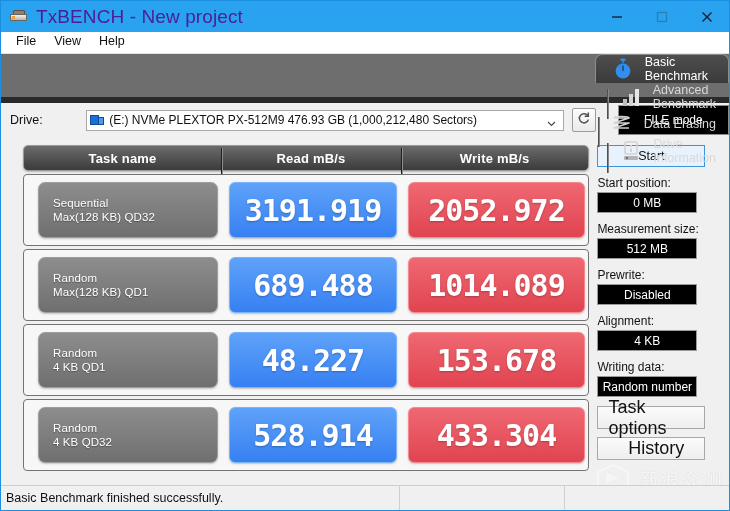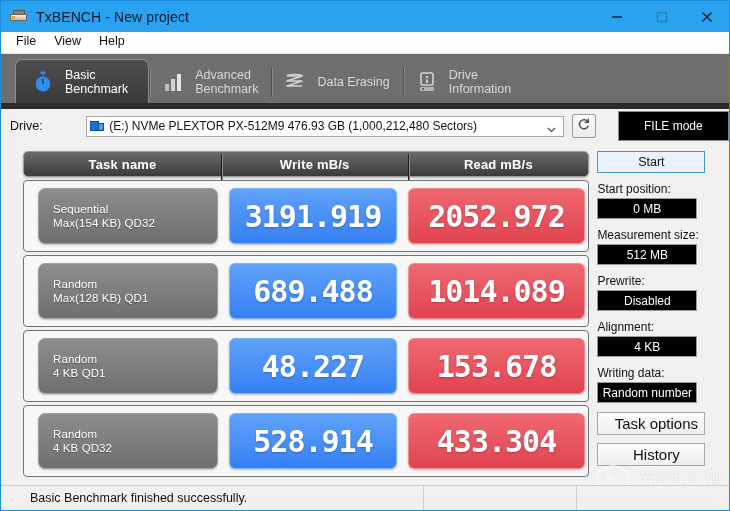--- a/index.html
+++ b/index.html
@@ -43,22 +43,22 @@
     background: #8a8176;
     border: 1px solid #5a5348;
     border-radius: 1px 1px 0 0;
   }
   .title-icon .drv-led {
     position: absolute; left: 3px; top: 8px;
     width: 3px; height: 3px;
     background: #e8a33d;
   }
   .title-text {
-    font-size: 14px;
-    color: #0f172a;
+    font-size: 19px;
+    color: #4c1d95;
     letter-spacing: 0.1px;
     white-space: nowrap;
   }
   .winbtns {
     position: absolute; right: 0; top: 0;
     height: 31px; display: flex;
   }
   .winbtn {
     width: 45px; height: 31px;
     display: flex; align-items: center; justify-content: center;
@@ -76,26 +76,27 @@
     border-bottom: 1px solid #e2e2e2;
   }
   .menu-item {
     font-size: 12.5px;
     color: #111;
     padding: 2px 9px;
   }
 
   
   .tabbar {
-    height: 49px;
+    height: 43px;
     background: #6e6e6e;
     display: flex;
     align-items: flex-end;
-    padding-left: 14px;
+    padding-left: 28px;
     position: relative;
+    flex-direction: column;
   }
   .tabbar::after {
     content: "";
     position: absolute; left: 0; right: 0; bottom: 0;
     height: 0;
   }
   .tab {
     height: 42px;
     display: flex; align-items: center;
     padding: 0 13px 0 11px;
@@ -328,21 +329,21 @@
     color: #ffffff;
     font-size: 12px;
     display: flex; align-items: center; justify-content: center;
     margin-bottom: 9px;
   }
   .side-btn {
     width: 108px; height: 23px;
     background: linear-gradient(#fbfbfb, #eeeeee);
     border: 1px solid #a8a8a8;
     color: #111;
-    font-size: 15px;
+    font-size: 18px;
     display: flex; align-items: center; justify-content: center;
     margin-bottom: 8px;
     padding-left: 10px;
   }
   .side-btn.first { margin-top: 6px; }
 
   
   .statusbar {
     position: absolute;
     left: 0; right: 0; bottom: 0;
@@ -350,21 +351,20 @@
     background: #f0f0f0;
     border-top: 1px solid #cfcfcf;
     display: flex;
     align-items: center;
   }
   .status-text {
     font-size: 12.5px;
     color: #111;
     padding-left: 5px;
     flex: 0 0 398px;
-    margin-left: 24px;
   }
   .status-sep {
     width: 1px; height: 24px;
     background: #cfcfcf;
   }
   .status-cell { flex: 1; }
 
   
   .watermark {
     position: absolute;
@@ -498,28 +498,28 @@
     </div>
     <div class="filemode-btn">FILE mode</div>
   </div>
 
   <div class="content">
 
     <div class="results-wrap">
 
       <div class="tbl-header">
         <div class="th c1">Task name</div>
+        <div class="th c2">Read mB/s</div>
         <div class="th c3">Write mB/s</div>
-        <div class="th c2">Read mB/s</div>
       </div>
 
       <div class="row">
         <div class="task-chip">
           <span class="task-l1">Sequential</span>
-          <span class="task-l2">Max(154 KB) QD32</span>
+          <span class="task-l2">Max(128 KB) QD32</span>
         </div>
         <div class="val-chip read">
           <span class="val-text">3191.919</span>
         </div>
         <div class="val-chip write">
           <span class="val-text">2052.972</span>
         </div>
       </div>
 
       <div class="row">

